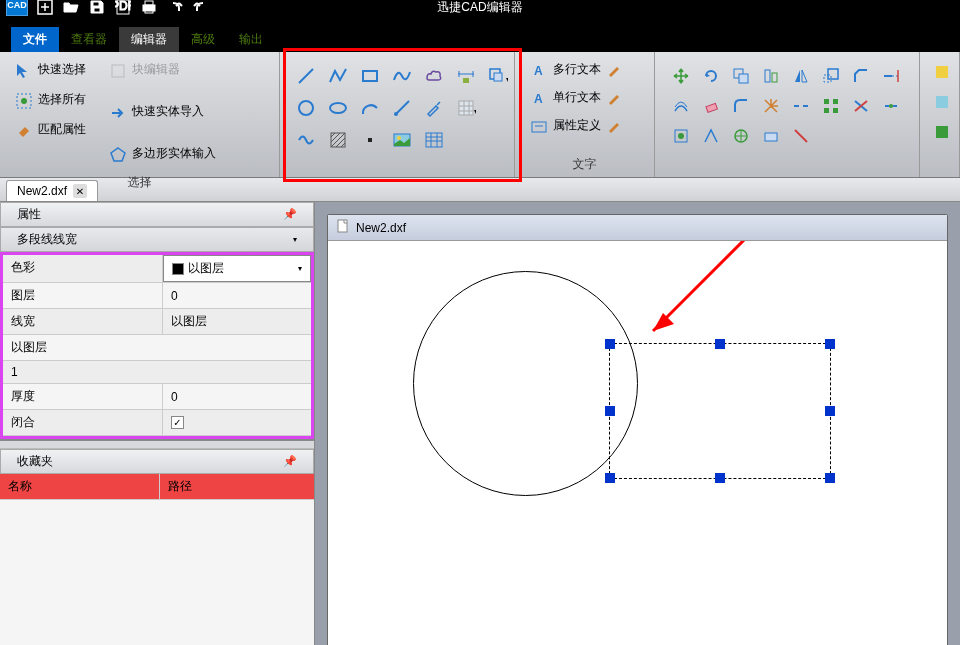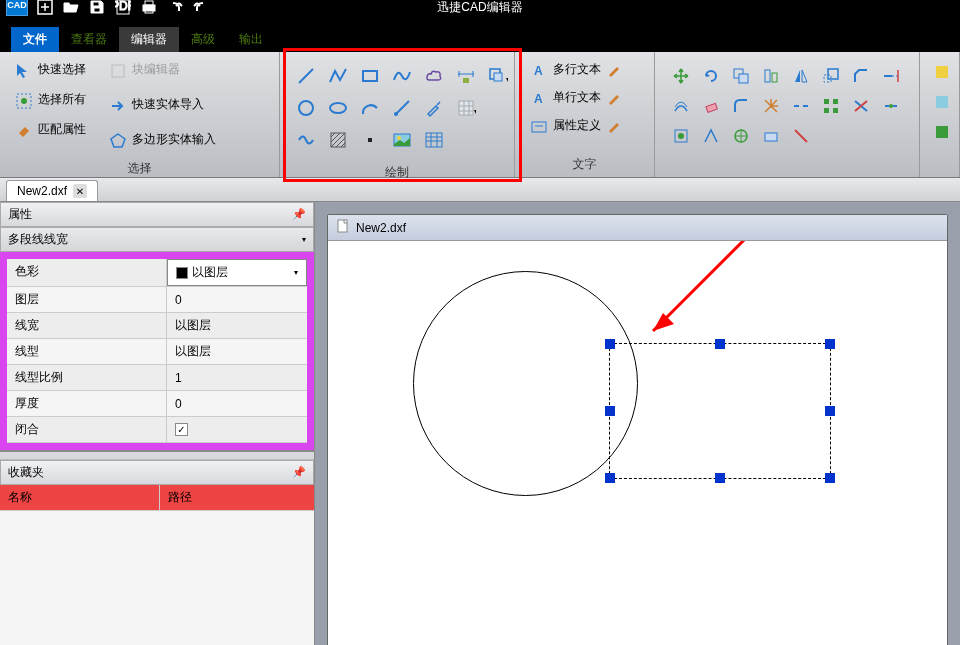--- a/index.html
+++ b/index.html
@@ -19,21 +19,21 @@
 .ribbon-btn{display:flex;align-items:flex-start;gap:4px;padding:3px 6px;cursor:pointer;white-space:nowrap}
 .ribbon-icon{width:20px;height:20px;display:inline-flex;align-items:center;justify-content:center}
 .icon-grid{display:grid;grid-template-columns:repeat(7,28px);grid-template-rows:repeat(3,28px);gap:4px;padding:4px}
 .ig{width:28px;height:28px;display:flex;align-items:center;justify-content:center;cursor:pointer}
 .highlight-box{position:absolute;border:3px solid red;pointer-events:none;z-index:10}
 .tabbar{height:24px;background:linear-gradient(#e8e9ec,#d0d2d6);display:flex;align-items:flex-end;padding-left:6px;border-bottom:1px solid #888}
 .file-tab{background:#fff;border:1px solid #999;border-bottom:none;padding:3px 10px 3px 10px;display:flex;align-items:center;gap:6px;border-radius:3px 3px 0 0}
 .tab-close{width:14px;height:14px;background:#ddd;border-radius:2px;display:flex;align-items:center;justify-content:center;cursor:pointer;font-size:10px}
 .workspace{display:flex;height:467px;background:#d8d9dd}
 .left-panel{width:315px;background:#e5e6e9;display:flex;flex-direction:column;border-right:1px solid #888}
-.panel-header{background:linear-gradient(#f0f1f3,#d8d9dd);border:1px solid #aaa;padding:3px 7px;display:flex;justify-content:space-between;align-items:center}
+.panel-header{background:linear-gradient(#f0f1f3,#d8d9dd);border:1px solid #aaa;padding:3px 16px;display:flex;justify-content:space-between;align-items:center}
 .prop-row{display:flex;border-bottom:1px solid #ccc;background:#f5f5f5}
 .prop-row:nth-child(odd){background:#ededed}
 .prop-label{width:160px;padding:4px 8px;border-right:1px solid #ccc}
 .prop-value{flex:1;padding:4px 8px;display:flex;align-items:center;gap:4px}
 .dropdown-arrow{margin-left:auto;font-size:8px}
 .tree-toggle{width:12px;height:12px;border:1px solid #888;display:inline-flex;align-items:center;justify-content:center;font-size:9px;margin-right:4px;background:#fff}
 .canvas-area{flex:1;background:#99a0ab;padding:12px;position:relative}
 .canvas-window{background:#fff;border:1px solid #666;height:100%;position:relative;border-radius:2px}
 .canvas-title{background:linear-gradient(#dde3ee,#c5cdde);padding:4px 8px;display:flex;align-items:center;gap:6px;border-bottom:1px solid #999}
 .canvas-content{position:relative;width:100%;height:calc(100% - 24px);background:#fff;overflow:hidden}
@@ -130,21 +130,21 @@
           </div>
         <div class="ribbon-btn">
             <span class="ribbon-icon">
               <svg width="18" height="18">
                 <path d="M4 14 L10 8 L14 12 L8 18" fill="#d08030" transform="translate(0,-3)"></path>
               </svg>
             </span>
             <span>匹配属性</span>
           </div>
       </div>
-      <div style="display:flex;flex-direction:column;gap:9px">
+      <div style="display:flex;flex-direction:column;gap:16px">
         <div class="ribbon-btn" style="color:#999">
             <span class="ribbon-icon">
               <svg width="18" height="18">
                 <rect x="3" y="3" width="12" height="12" fill="none" stroke="#bbb"></rect>
               </svg>
             </span>
             <span>块编辑器</span>
           </div>
         <div class="ribbon-btn">
             <span class="ribbon-icon">
@@ -278,21 +278,20 @@
             <svg width="20" height="20">
               <rect x="2" y="3" width="16" height="14" fill="none" stroke="#2a7bd0"></rect>
               <line x1="2" y1="7" x2="18" y2="7" stroke="#2a7bd0"></line>
               <line x1="2" y1="11" x2="18" y2="11" stroke="#2a7bd0"></line>
               <line x1="7" y1="3" x2="7" y2="17" stroke="#2a7bd0"></line>
               <line x1="13" y1="3" x2="13" y2="17" stroke="#2a7bd0"></line>
             </svg>
           </div>
       </div>
     </div>
-    <div class="ribbon-group-label">绘制</div>
   </div>
 
   <div class="ribbon-group" style="width:140px">
     <div class="ribbon-group-content">
       <div class="ribbon-btn">
           <span class="ribbon-icon">
             <svg width="18" height="18">
               <text x="4" y="13" font-size="12" fill="#2a7bd0" font-weight="bold">A</text>
             </svg>
           </span>
@@ -496,43 +495,41 @@
 
   <div class="left-panel">
     <div class="panel-header">
       <span>属性</span>
       <span class="pin">📌</span>
     </div>
     <div class="panel-header" style="background:linear-gradient(#e8e9ec,#d4d6da)">
       <span>多段线线宽</span>
       <span class="dropdown-arrow">▾</span>
     </div>
-    <div style="border:7px solid #d946ef">
+    <div style="border:3px solid #d946ef">
       <div class="prop-row">
         <div class="prop-label">色彩</div>
         <div class="prop-value" style="background:#fff;border:1px solid #888">
             <span class="color-swatch"></span>
             <span>以图层</span>
             <span class="dropdown-arrow">▾</span>
           </div>
       </div>
       <div class="prop-row">
           <div class="prop-label">图层</div>
           <div class="prop-value">0</div>
         </div>
       <div class="prop-row">
           <div class="prop-label">线宽</div>
           <div class="prop-value">以图层</div>
         </div>
       <div class="prop-row">
-          <div class="prop-label">线型</div>
           <div class="prop-value">以图层</div>
         </div>
       <div class="prop-row">
-          <div class="prop-label">线型比例</div>
           <div class="prop-value">1</div>
         </div>
       <div class="prop-row">
           <div class="prop-label">厚度</div>
           <div class="prop-value">0</div>
         </div>
       <div class="prop-row">
           <div class="prop-label">闭合</div>
           <div class="prop-value">
             <span class="checkbox">✓</span>

